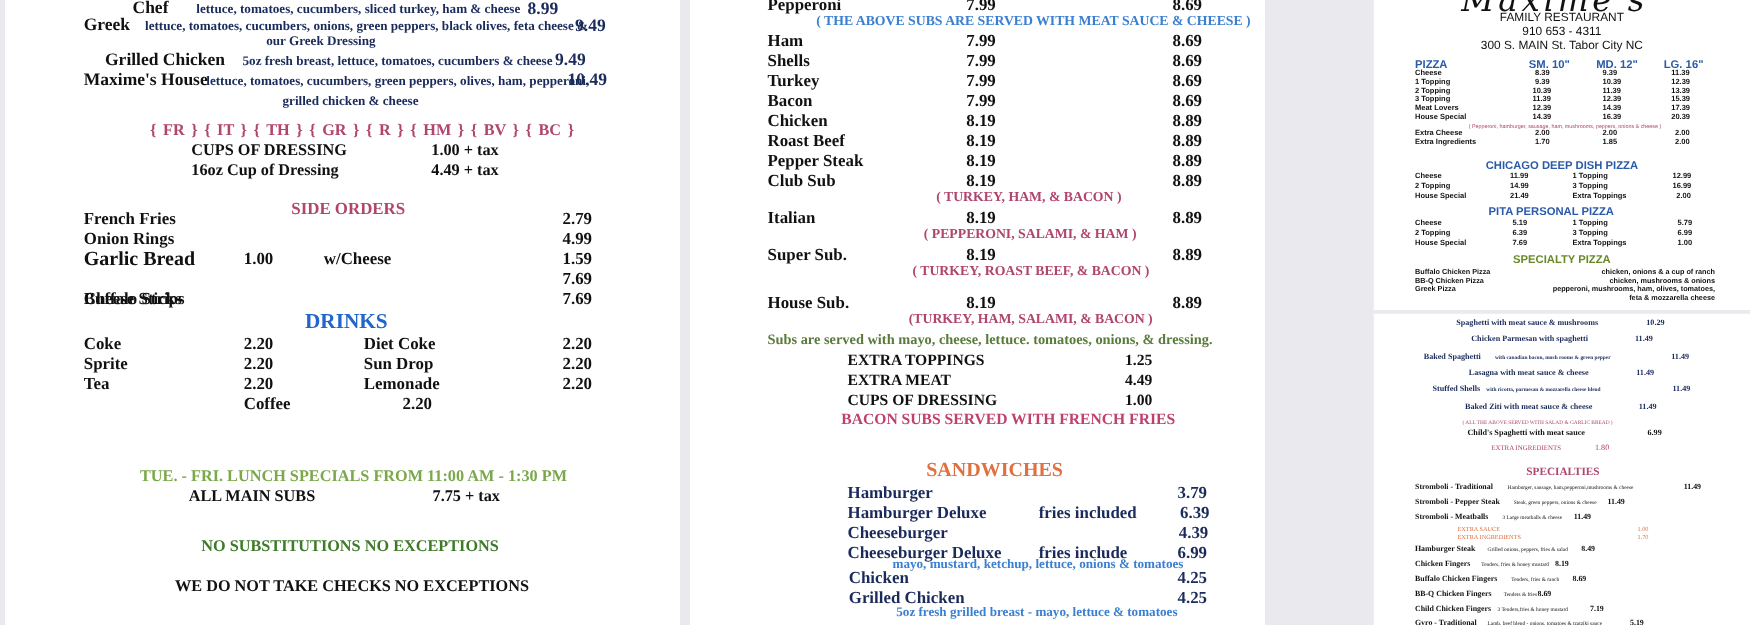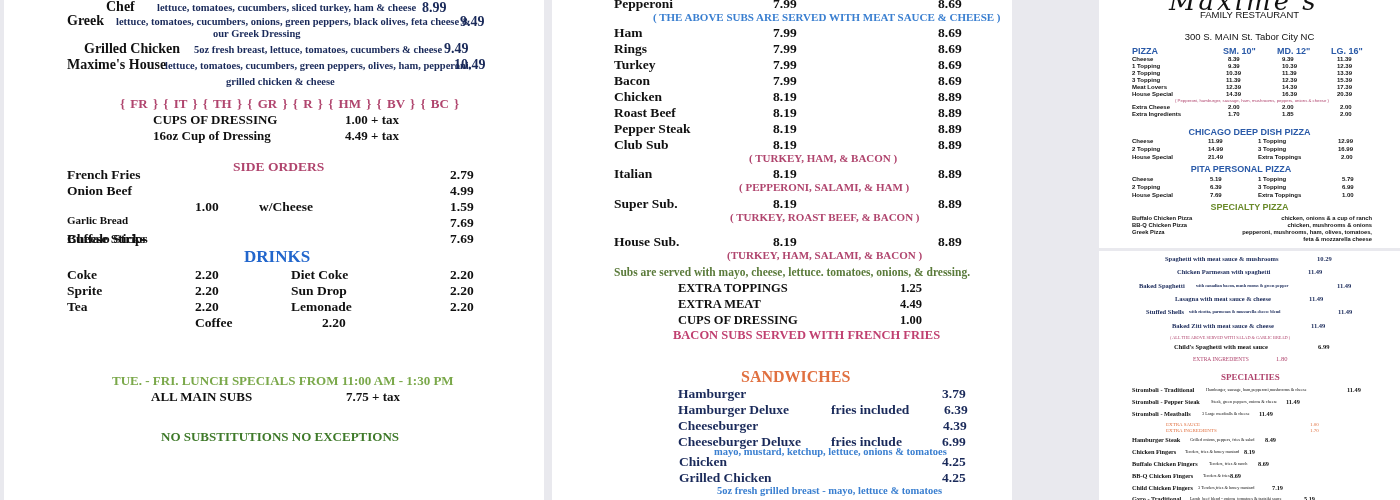--- a/index.html
+++ b/index.html
@@ -47,23 +47,23 @@
 
   <div class="abs b pink" style="left:116px;top:96px;font-size:13px;word-spacing:2px">{ FR } { IT } { TH } { GR } { R } { HM }  { BV }  { BC }</div>
   <div class="abs b" style="left:149px;top:112px;font-size:13px">CUPS OF DRESSING</div>
   <div class="abs b" style="left:341px;top:112px;font-size:13px">1.00 + tax</div>
   <div class="abs b" style="left:149px;top:128px;font-size:13px">16oz  Cup of Dressing</div>
   <div class="abs b" style="left:341px;top:128px;font-size:13px">4.49 + tax</div>
 
   <div class="abs b pink" style="left:229px;top:159px;font-size:13.5px">SIDE ORDERS</div>
   <div class="abs b" style="left:63px;top:167px;font-size:13.5px">French Fries</div>
   <div class="abs b" style="left:446px;top:167px;font-size:13.5px">2.79</div>
-  <div class="abs b" style="left:63px;top:183px;font-size:13.5px">Onion Beef</div>
+  <div class="abs b" style="left:63px;top:183px;font-size:13.5px">Onion Rings</div>
   <div class="abs b" style="left:446px;top:183px;font-size:13.5px">4.99</div>
-  <div class="abs b" style="left:63px;top:214px;font-size:11px">Garlic Bread</div>
+  <div class="abs b" style="left:63px;top:199px;font-size:16px">Garlic Bread</div>
   <div class="abs b" style="left:191px;top:199px;font-size:13.5px">1.00</div>
   <div class="abs b" style="left:255px;top:199px;font-size:13.5px">w/Cheese</div>
   <div class="abs b" style="left:446px;top:199px;font-size:13.5px">1.59</div>
   <div class="abs b" style="left:63px;top:231px;font-size:13.5px">Buffalo Strips</div>
   <div class="abs b" style="left:446px;top:215px;font-size:13.5px">7.69</div>
   <div class="abs b" style="left:63px;top:231px;font-size:13.5px">Cheese Sticks</div>
   <div class="abs b" style="left:446px;top:231px;font-size:13.5px">7.69</div>
 
   <div class="abs b blue" style="left:240px;top:247px;font-size:17px">DRINKS</div>
   <div class="abs b" style="left:63px;top:267px;font-size:13.5px">Coke</div>
@@ -79,32 +79,33 @@
   <div class="abs b" style="left:287px;top:299px;font-size:13.5px">Lemonade</div>
   <div class="abs b" style="left:446px;top:299px;font-size:13.5px">2.20</div>
   <div class="abs b" style="left:191px;top:315px;font-size:13.5px">Coffee</div>
   <div class="abs b" style="left:318px;top:315px;font-size:13.5px">2.20</div>
 
   <div class="abs b green" style="left:108px;top:373px;font-size:13px">TUE. - FRI. LUNCH SPECIALS FROM 11:00 AM - 1:30 PM</div>
   <div class="abs b" style="left:147px;top:389px;font-size:13px">ALL MAIN SUBS</div>
   <div class="abs b" style="left:342px;top:389px;font-size:13px">7.75 + tax</div>
 
   <div class="abs b dgreen" style="left:157px;top:429px;font-size:13px">NO SUBSTITUTIONS NO EXCEPTIONS</div>
+  <div class="abs b" style="left:136px;top:461px;font-size:13px">WE DO NOT TAKE CHECKS NO EXCEPTIONS</div>
 </div>
 
 <div id="p2" class="panel">
   <div class="abs b" style="left:62px;top:-4px;font-size:13.5px">Pepperoni</div>
   <div class="abs b" style="left:221px;top:-4px;font-size:13.5px">7.99</div>
   <div class="abs b" style="left:386px;top:-4px;font-size:13.5px">8.69</div>
   <div class="abs b lblue" style="left:101px;top:11px;font-size:11px">( THE ABOVE SUBS ARE SERVED WITH MEAT SAUCE &amp; CHEESE )</div>
 
   <div class="abs b" style="left:62px;top:25px;font-size:13.5px">Ham</div>
   <div class="abs b" style="left:221px;top:25px;font-size:13.5px">7.99</div>
   <div class="abs b" style="left:386px;top:25px;font-size:13.5px">8.69</div>
-  <div class="abs b" style="left:62px;top:41px;font-size:13.5px">Rings</div>
+  <div class="abs b" style="left:62px;top:41px;font-size:13.5px">Shells</div>
   <div class="abs b" style="left:221px;top:41px;font-size:13.5px">7.99</div>
   <div class="abs b" style="left:386px;top:41px;font-size:13.5px">8.69</div>
   <div class="abs b" style="left:62px;top:57px;font-size:13.5px">Turkey</div>
   <div class="abs b" style="left:221px;top:57px;font-size:13.5px">7.99</div>
   <div class="abs b" style="left:386px;top:57px;font-size:13.5px">8.69</div>
   <div class="abs b" style="left:62px;top:73px;font-size:13.5px">Bacon</div>
   <div class="abs b" style="left:221px;top:73px;font-size:13.5px">7.99</div>
   <div class="abs b" style="left:386px;top:73px;font-size:13.5px">8.69</div>
   <div class="abs b" style="left:62px;top:89px;font-size:13.5px">Chicken</div>
   <div class="abs b" style="left:221px;top:89px;font-size:13.5px">8.19</div>
@@ -160,20 +161,21 @@
   <div class="abs b navy" style="left:390px;top:454px;font-size:13.5px">4.25</div>
   <div class="abs b navy" style="left:127px;top:470px;font-size:13.5px">Grilled Chicken</div>
   <div class="abs b navy" style="left:390px;top:470px;font-size:13.5px">4.25</div>
   <div class="abs b lblue" style="left:165px;top:485px;font-size:10.5px">5oz fresh grilled breast - mayo, lettuce &amp; tomatoes</div>
 </div>
 
 <div id="p3" class="panel">
 
   <div class="abs" style="left:70px;top:-14px;font-size:26px;font-style:italic;font-family:'DejaVu Serif',serif;color:#111;letter-spacing:3px">Maxime's</div>
   <div class="abs sans ctr" style="left:0;width:301px;top:9px;font-size:9.5px">FAMILY RESTAURANT</div>
+  <div class="abs sans ctr" style="left:0;width:301px;top:20px;font-size:9.5px">910  653 - 4311</div>
   <div class="abs sans ctr" style="left:0;width:301px;top:31px;font-size:9.5px">300 S. MAIN St. Tabor City NC</div>
 
   <div class="sans b" style="position:absolute;left:33px;top:46px;font-size:9px;color:#2a5aa8">PIZZA</div>
   <div class="sans b" style="position:absolute;left:124px;top:46px;font-size:9px;color:#2a5aa8">SM. 10"</div>
   <div class="sans b" style="position:absolute;left:178px;top:46px;font-size:9px;color:#2a5aa8">MD. 12"</div>
   <div class="sans b" style="position:absolute;left:232px;top:46px;font-size:9px;color:#2a5aa8">LG. 16"</div>
 
   <div id="pizza-rows" style="position:absolute;left:33px;top:56px;width:240px;font-size:6px" class="sans b">
     <div style="height:7px;position:relative">
         <span style="position:absolute;left:0">Cheese</span>

